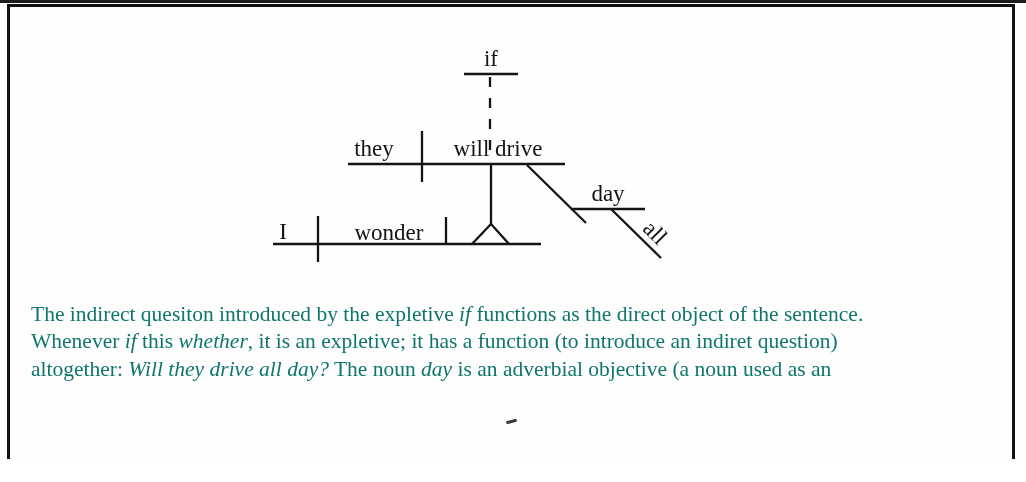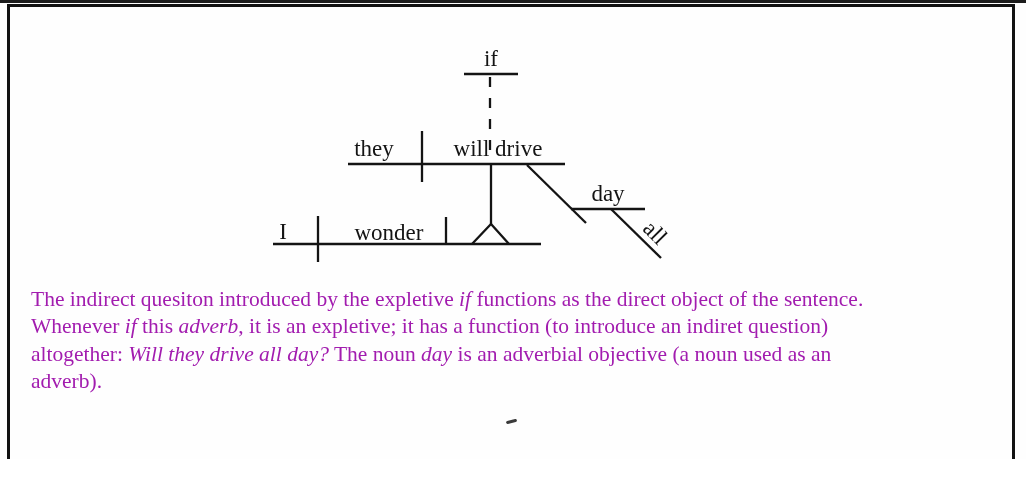--- a/index.html
+++ b/index.html
@@ -39,25 +39,25 @@
     top: 0;
   }
   svg.diagram text {
     font-family: "Liberation Serif", "DejaVu Serif", serif;
     font-size: 23px;
     fill: #141414;
   }
   .paragraph {
     position: absolute;
     left: 31px;
-    top: 286px;
+    top: 301px;
     width: 975px;
     font-size: 21.5px;
     line-height: 27.4px;
-    color: #a21caf;
+    color: #0f766e;
   }
   .paragraph .pline {
     white-space: nowrap;
   }
   .stray-mark {
     position: absolute;
     left: 506px;
     top: 420px;
     width: 11px;
     height: 3px;
@@ -102,21 +102,20 @@
     <text x="374" y="156" text-anchor="middle">they</text>
     <text x="498" y="156" text-anchor="middle">will drive</text>
     <text x="608" y="201" text-anchor="middle">day</text>
     <text x="650" y="238" text-anchor="middle" transform="rotate(45 650 238)">all</text>
     <text x="283" y="239" text-anchor="middle">I</text>
     <text x="389" y="240" text-anchor="middle">wonder</text>
   </svg>
 
   <div class="paragraph">
     <div class="pline"><span>The indirect quesiton introduced by the expletive </span><i>if</i><span> functions as the direct object of the sentence.</span></div>
-    <div class="pline"><span>Whenever </span><i>if</i><span> this </span><i>adverb</i><span>, it is an expletive; it has a function (to introduce an indiret question)</span></div>
+    <div class="pline"><span>Whenever </span><i>if</i><span> this </span><i>whether</i><span>, it is an expletive; it has a function (to introduce an indiret question)</span></div>
     <div class="pline"><span>altogether: </span><i>Will they drive all day?</i><span> The noun </span><i>day</i><span> is an adverbial objective (a noun used as an</span></div>
-    <div class="pline"><span>adverb).</span></div>
   </div>
 
   <div class="stray-mark"></div>
 
   <div class="edge-strip bottom"></div>
 </div>
 
 </body></html>

